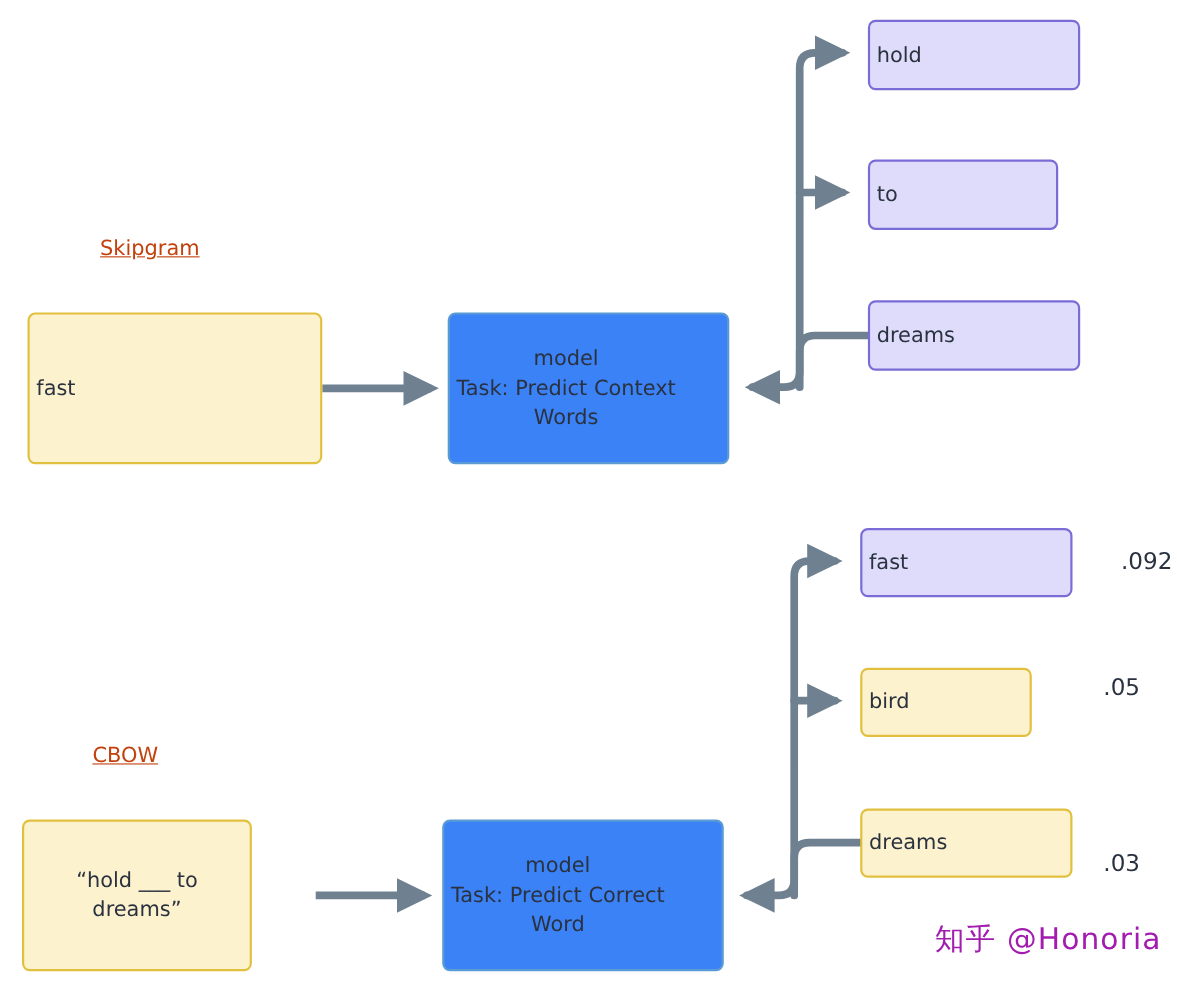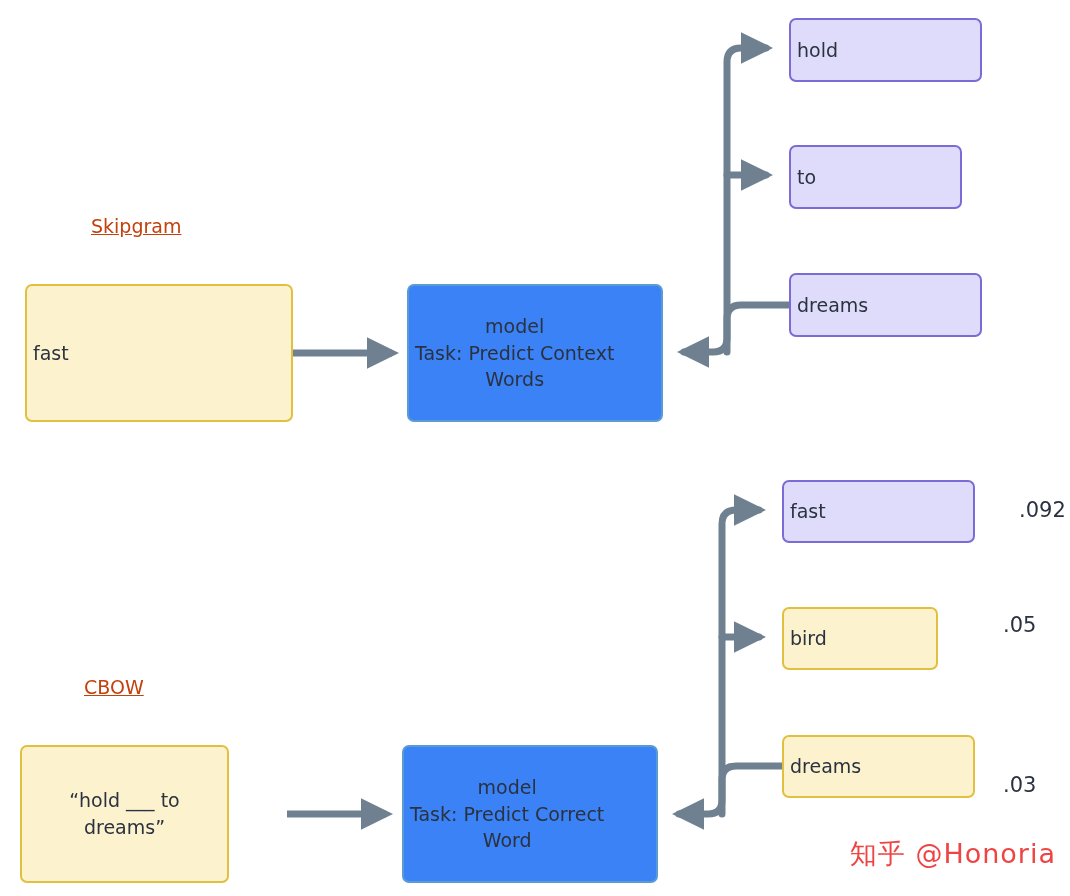--- a/index.html
+++ b/index.html
@@ -72,21 +72,21 @@
     font-size: 21px;
     color: #2a3240;
     white-space: nowrap;
   }
   
   #watermark {
     position: absolute;
     right: 14px;
     bottom: 24px;
     font-size: 27px;
-    color: #ef4444;
+    color: #a21caf;
     letter-spacing: 1px;
     white-space: nowrap;
     user-select: none;
   }
 </style>
 </head>
 <body>
 
 <div id="canvas">
 

